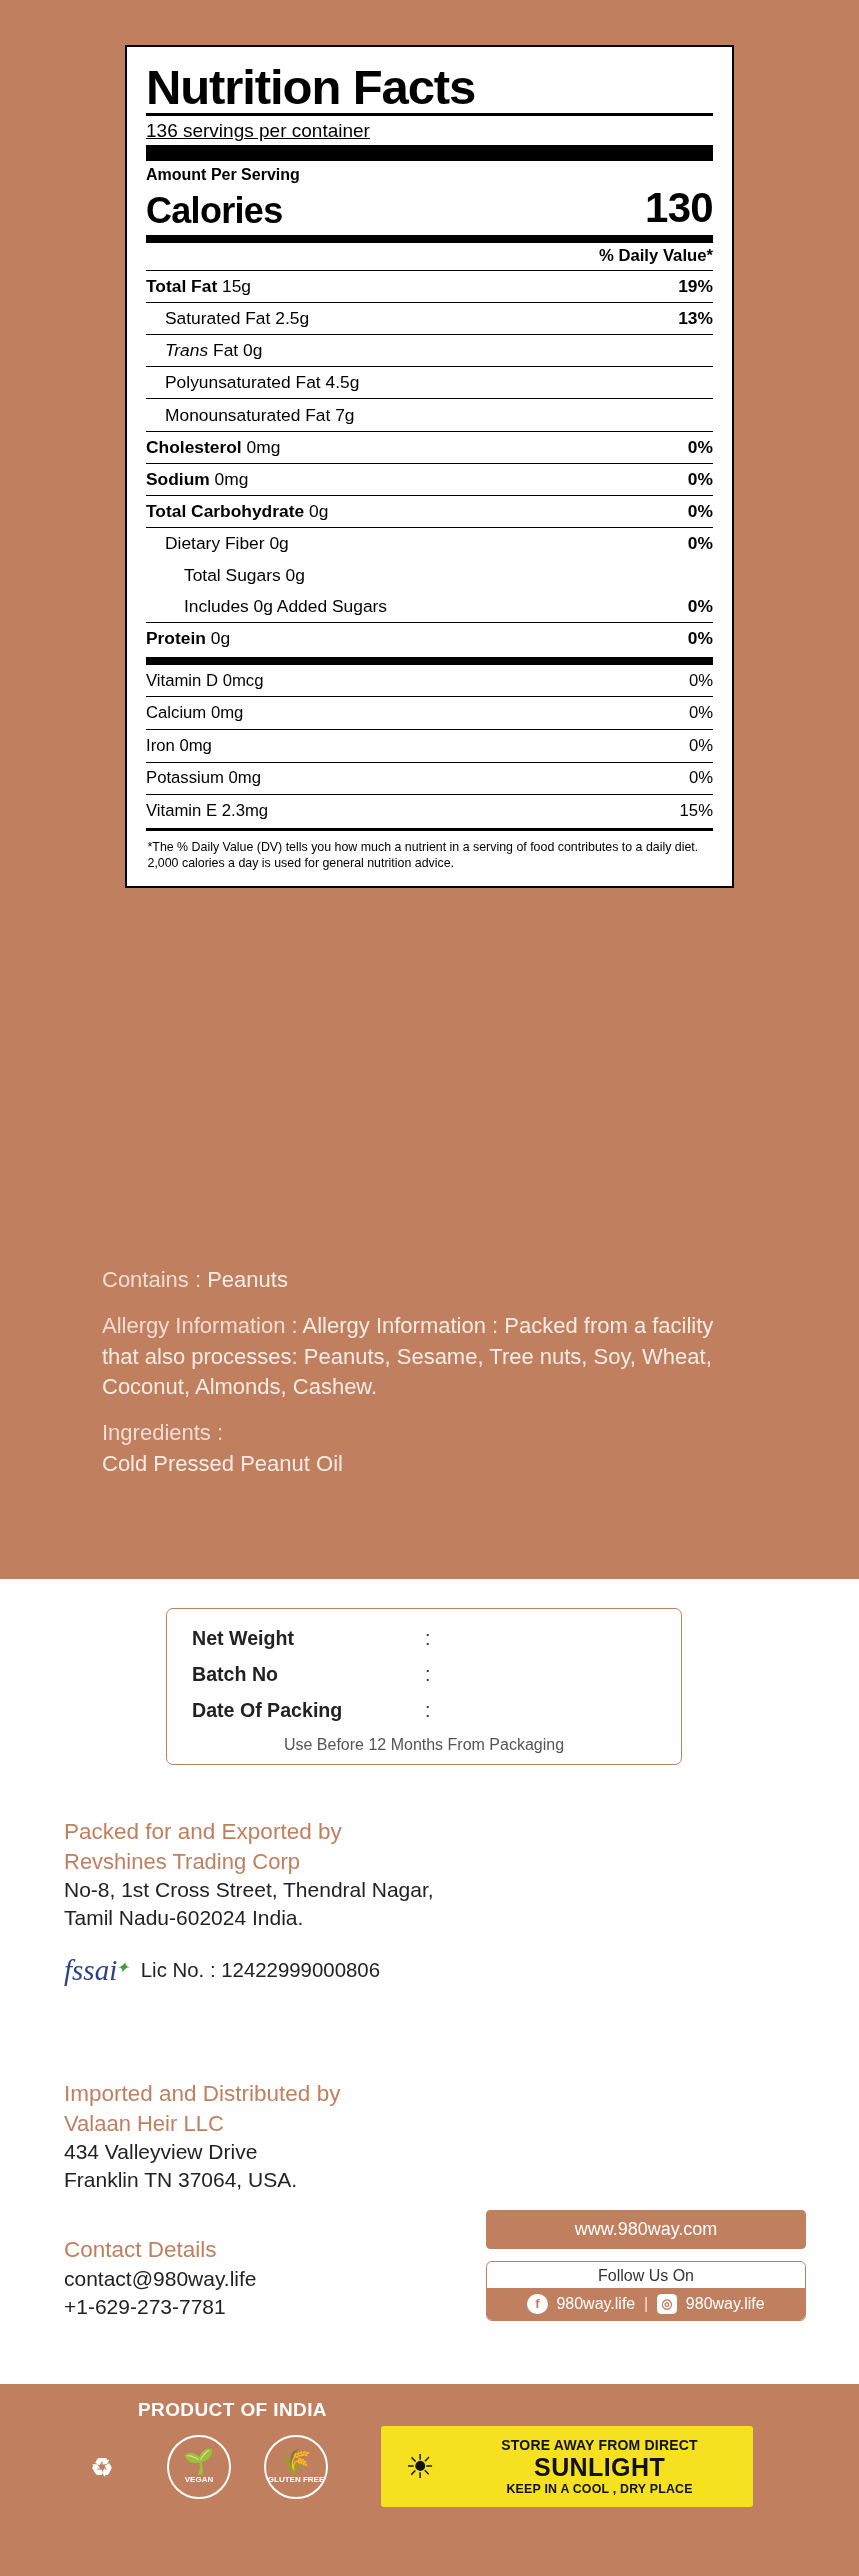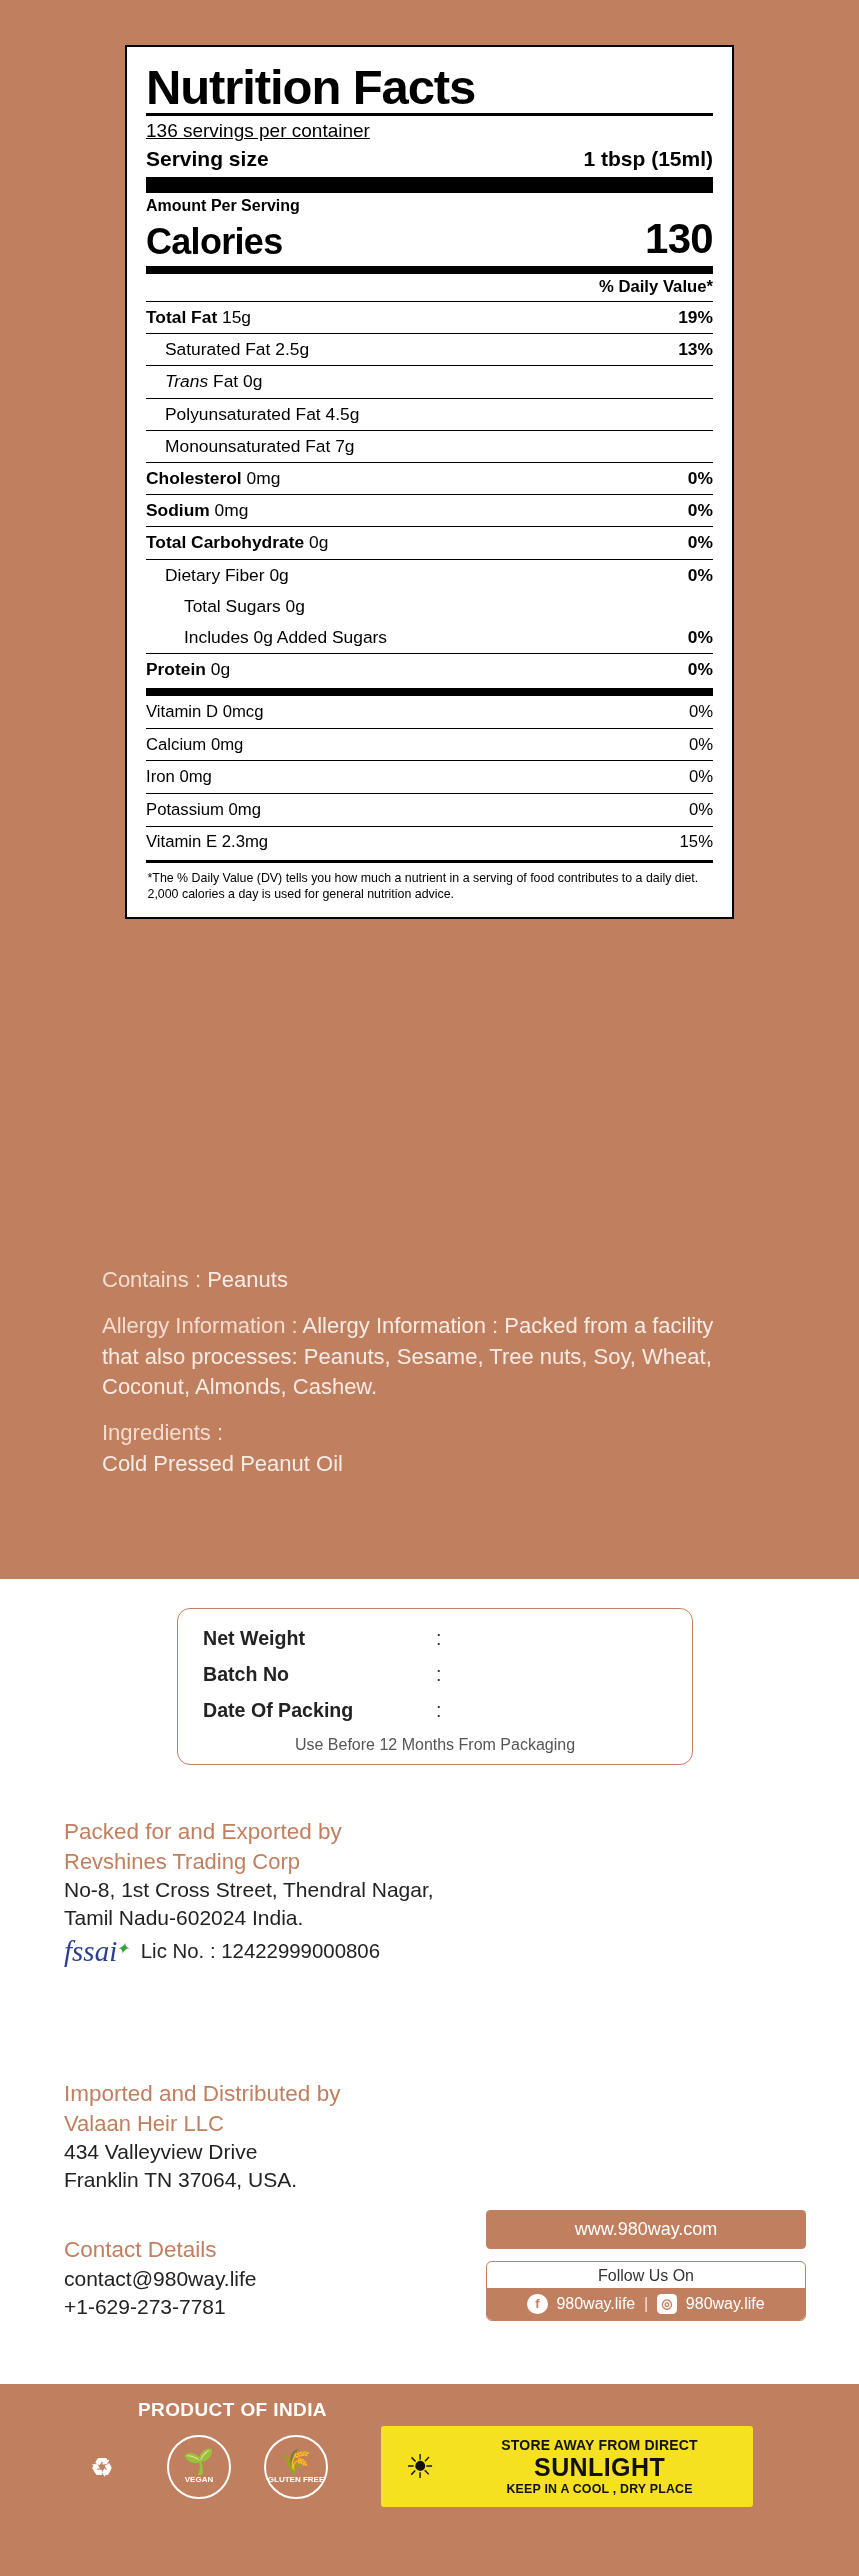--- a/index.html
+++ b/index.html
@@ -135,25 +135,25 @@
     position: absolute;
     left: 0; top: 1579px;
     width: 859px;
     height: 805px;
     background: #ffffff;
   }
 
   
   .nw-box {
     position: absolute;
-    left: 177px;
+    left: 166px;
     top: 1608px;
     width: 516px;
     border: 1.5px solid #c07f5e;
-    border-radius: 13px;
+    border-radius: 7px;
     padding: 11.6px 25px 10.2px 25px;
   }
   .nw-row {
     display: flex;
     font-size: 19.6px;
     color: #333;
     padding: 6.5px 0;
   }
   .nw-row .nw-label { width: 233px; font-weight: bold; color: #222; }
   .nw-row .nw-colon { width: 22px; }
@@ -176,21 +176,21 @@
   .addr .head { color: #c07f5e; font-size: 22.5px; }
   .addr .sub  { color: #c07f5e; font-size: 22px; }
   #packed-for { top: 1817px; }
   #imported-by { top: 2079px; }
   #contact { top: 2235px; }
 
   .fssai-row {
     display: flex;
     align-items: center;
     gap: 10.2px;
-    margin-top: 5px;
+    margin-top: 24px;
     font-size: 20.4px;
   }
   .fssai-logo {
     font-family: "Liberation Serif", serif;
     font-style: italic;
     font-size: 29px;
     color: #2b3f8c;
     line-height: 1;
     position: relative;
   }
@@ -329,24 +329,20 @@
 <body>
 
 <div class="page">
 
   <div class="band-top"></div>
 
   <div class="nf-outer">
     <div class="nf-title">Nutrition Facts</div>
     <div class="rule-med"></div>
     <div class="nf-servings">136 servings per container</div>
-    <div class="nf-serving-size">
-      <span>Serving size</span>
-      <span>1 tbsp (15ml)</span>
-    </div>
     <div class="rule-thick"></div>
     <div class="nf-amount">Amount Per Serving</div>
     <div class="nf-cal-row">
       <span class="nf-cal-label">Calories</span>
       <span class="nf-cal-value">130</span>
     </div>
     <div class="rule-black10"></div>
     <div class="nf-dv-head">% Daily Value*</div>
 
     <div class="nf-row first" style="border-top:1.5px solid #000;">

